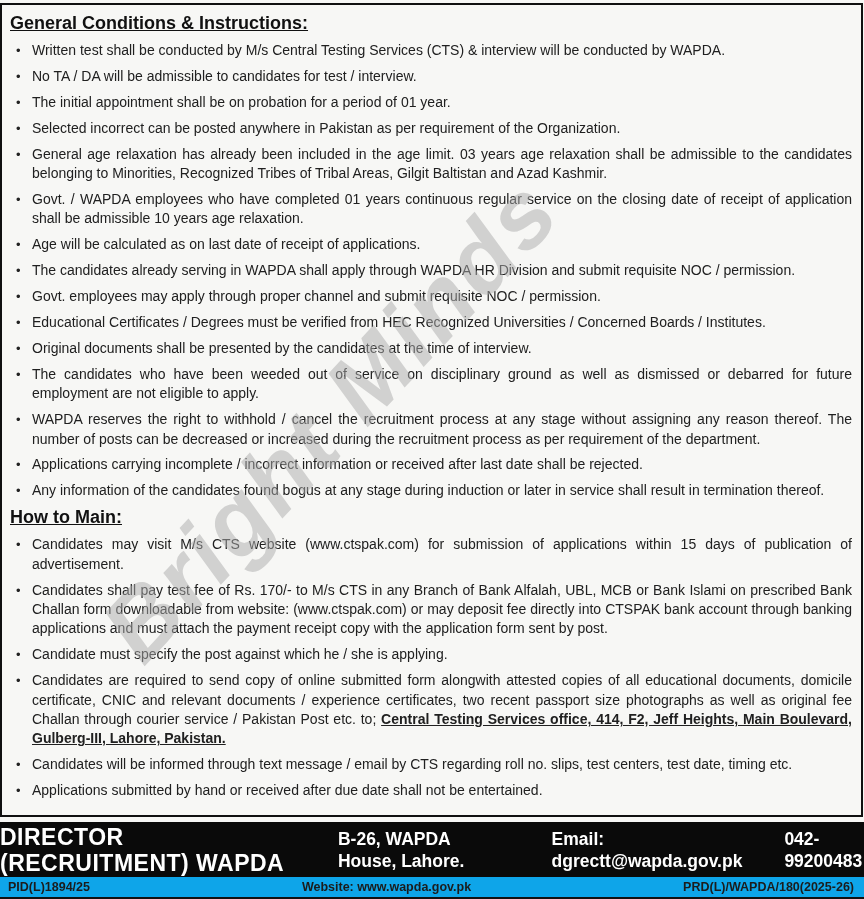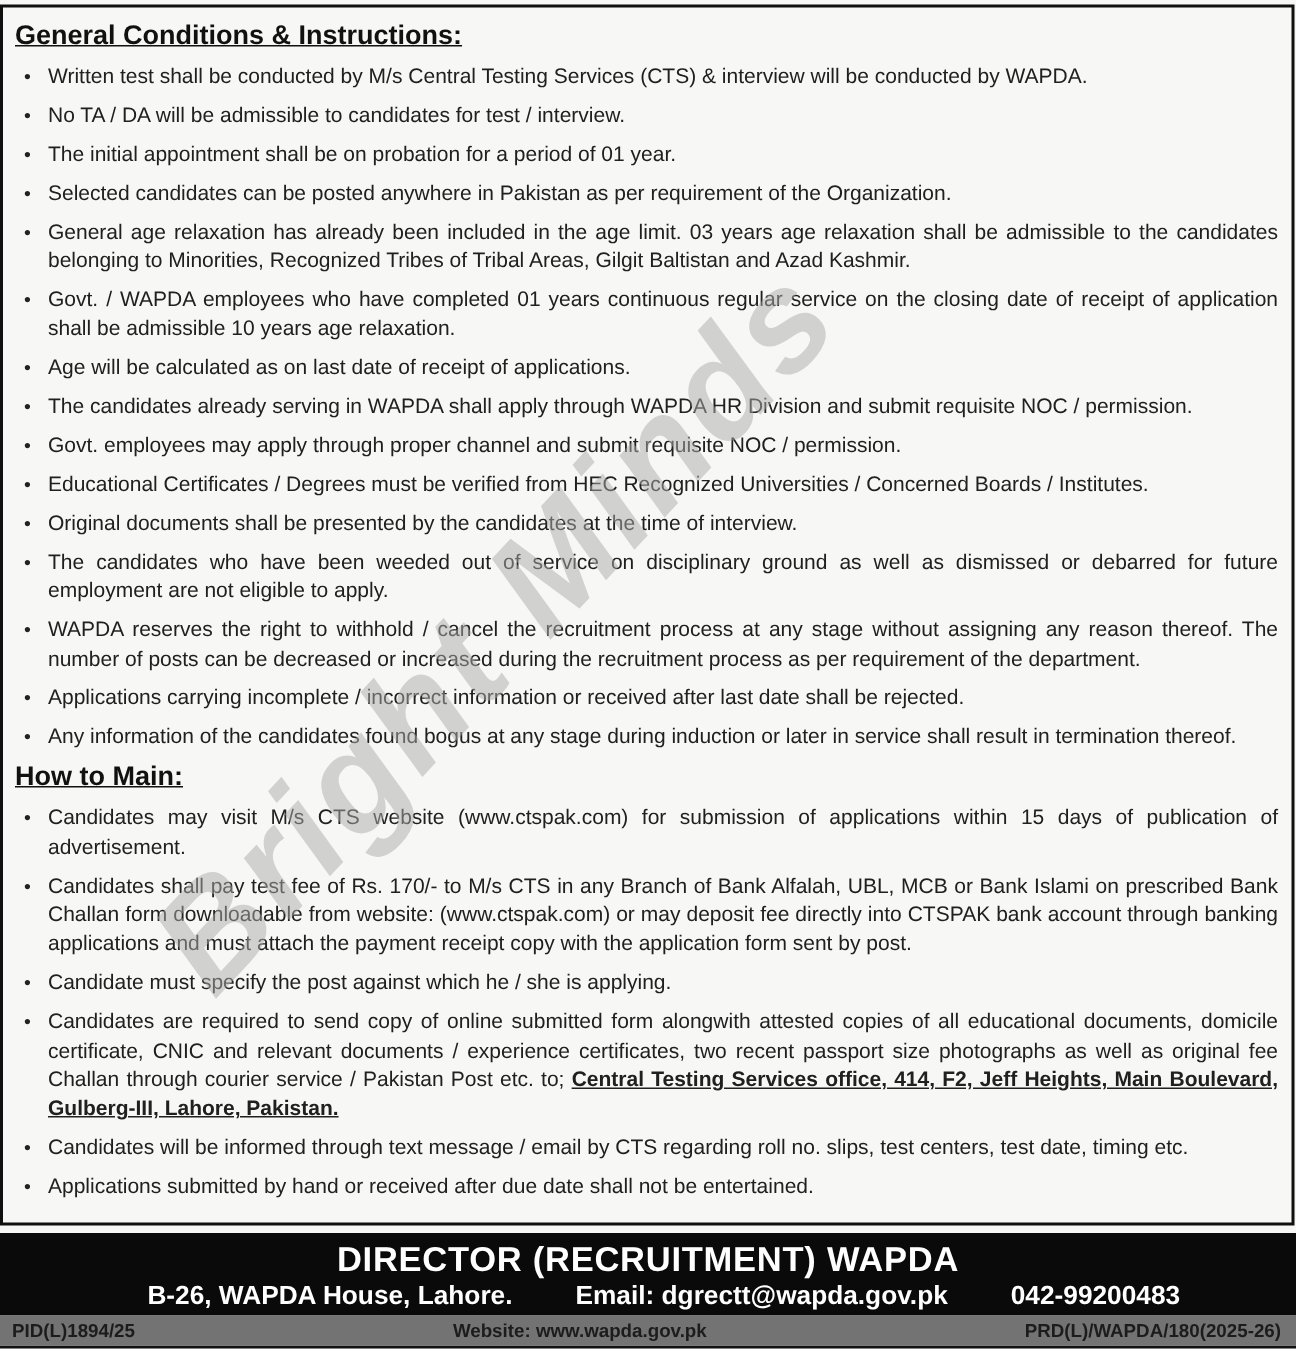--- a/index.html
+++ b/index.html
@@ -69,21 +69,21 @@
   }
 
   
   .footer-bar {
     position:absolute;
     left:0; top:822px;
     width:864px; height:55px;
     background:#0a0a0a;
     color:#fff;
     display:flex;
-    flex-direction:column;
+    flex-direction:row;
     align-items:center;
     justify-content:center;
   }
   .footer-title {
     font-size:23px;
     font-weight:bold;
     letter-spacing:0.5px;
     line-height:26px;
   }
   .footer-line2 {
@@ -93,21 +93,21 @@
     font-weight:bold;
     line-height:22px;
     margin-left:21px;
   }
 
   
   .bottom-strip {
     position:absolute;
     left:0; top:877px;
     width:864px; height:20px;
-    background:#737373;
+    background:#0ea5e9;
     display:flex;
     align-items:center;
     justify-content:space-between;
     padding:0 10px 0 8px;
     font-size:12.5px;
   }
   .bottom-left  { font-weight:bold; }
   .bottom-center{ font-weight:600; }
   .bottom-right { font-weight:600; }
 </style>
@@ -128,21 +128,21 @@
         <div class="bullet-item">
           <span class="bullet-marker">•</span>
           <span class="bullet-text">No TA / DA will be admissible to candidates for test / interview.</span>
         </div>
         <div class="bullet-item">
           <span class="bullet-marker">•</span>
           <span class="bullet-text">The initial appointment shall be on probation for a period of 01 year.</span>
         </div>
         <div class="bullet-item">
           <span class="bullet-marker">•</span>
-          <span class="bullet-text">Selected candidates can be posted anywhere in Pakistan as per requirement of the Organization.</span>
+          <span class="bullet-text">Selected incorrect can be posted anywhere in Pakistan as per requirement of the Organization.</span>
         </div>
         <div class="bullet-item">
           <span class="bullet-marker">•</span>
           <span class="bullet-text">General age relaxation has already been included in the age limit. 03 years age relaxation shall be admissible to the candidates belonging to Minorities, Recognized Tribes of Tribal Areas, Gilgit Baltistan and Azad Kashmir.</span>
         </div>
         <div class="bullet-item">
           <span class="bullet-marker">•</span>
           <span class="bullet-text">Govt. / WAPDA employees who have completed 01 years continuous regular service on the closing date of receipt of application shall be admissible 10 years age relaxation.</span>
         </div>
         <div class="bullet-item">

